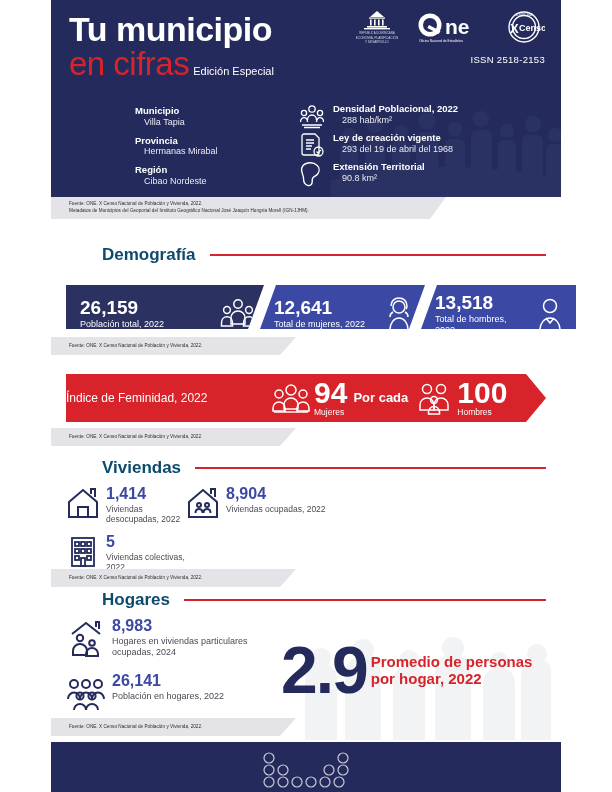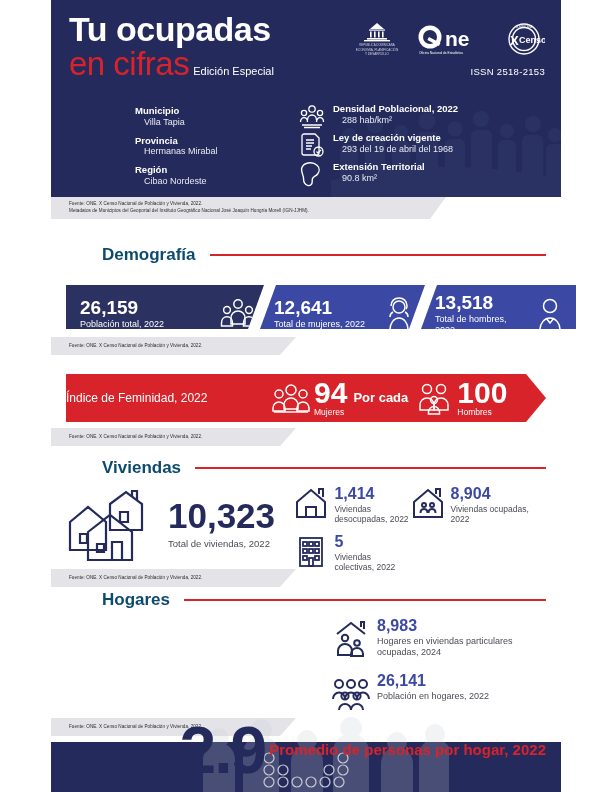--- a/index.html
+++ b/index.html
@@ -28,21 +28,21 @@
     letter-spacing: -0.5px; line-height: 1.0;
   }
   .title-row2 { display: flex; align-items: flex-end; gap: 4px; margin-top: 1px; }
   .title-sub {
     font-size: 33px; color: #d8232a; line-height: 1.0; letter-spacing: -0.5px;
   }
   .title-edition {
     font-size: 11px; color: #ffffff; padding-bottom: 3px;
   }
 
-  .logos { position: absolute; right: 16px; top: 20px; text-align: right; }
+  .logos { position: absolute; right: 16px; top: 8px; text-align: right; }
   .logo-row { display: flex; align-items: center; gap: 14px; justify-content: flex-end; }
   .issn { font-size: 9.5px; color: #ffffff; margin-top: 6px; letter-spacing: .3px; }
 
   
   .facts-left { position: absolute; left: 84px; top: 105px; }
   .facts-right { position: absolute; left: 248px; top: 103px; }
   .fact { margin-bottom: 6px; }
   .fact-label { font-size: 9.5px; font-weight: bold; color: #ffffff; line-height: 1.25; }
   .fact-value { font-size: 9px; color: #e9eaf2; line-height: 1.3; padding-left: 9px; }
   .fact-ico-row { display: flex; align-items: flex-start; gap: 8px; margin-bottom: 3px; }
@@ -106,21 +106,21 @@
   .viv-bignum { font-size: 35px; font-weight: bold; color: #242b5c; line-height: 1.0; }
   .viv-bigcap { font-size: 9.5px; color: #4a4a55; line-height: 1.2; margin-top: 5px; }
   .mini { display: flex; align-items: flex-start; gap: 6px; margin-bottom: 9px; }
   .mini-ico { width: 34px; height: 34px; flex: none; }
   .mini-num { font-size: 16px; font-weight: bold; color: #3b49a5; line-height: 1.0; }
   .mini-cap { font-size: 8.5px; color: #4a4a55; line-height: 1.22; margin-top: 2px; }
   .viv-col-a { width: 120px; }
   .viv-col-b { width: 140px; }
 
   
-  .hog-wrap { display: flex; align-items: flex-end; margin-top: 8px; position: relative; flex-direction: column; }
+  .hog-wrap { display: flex; align-items: center; margin-top: 8px; position: relative; }
   .hog-left { width: 215px; }
   .hog-ico { width: 40px; height: 40px; flex: none; }
   .hog-num { font-size: 16px; font-weight: bold; color: #3b49a5; line-height: 1.0; }
   .hog-cap { font-size: 9px; color: #4a4a55; line-height: 1.25; margin-top: 2px; }
   .hog-right { position: relative; flex: 1; display: flex; align-items: center; }
   .avg-num {
     font-size: 66px; font-weight: bold; color: #242b5c; line-height: .85;
     letter-spacing: -2px; position: relative; z-index: 2;
   }
   .avg-cap {
@@ -167,21 +167,21 @@
           <circle cx="202" cy="47" r="8"></circle>
             <rect x="191" y="58" width="21" height="62" rx="6"></rect>
           <circle cx="224" cy="58" r="7"></circle>
             <rect x="215" y="67" width="18" height="53" rx="6"></rect>
         </g>
       </g>
     </svg>
 
     <div class="hdr-inner">
       <div class="title-block">
-        <div class="title-main">Tu ocupadas</div>
+        <div class="title-main">Tu municipio</div>
         <div class="title-row2">
           <div class="title-sub">en cifras</div>
           <div class="title-edition">Edición Especial</div>
         </div>
       </div>
 
       <div class="logos">
         <div class="logo-row">
 
           <svg width="52" height="40" viewBox="0 0 52 40">
@@ -407,38 +407,20 @@
     </div>
   </div>
 
   <div style="position:absolute; left:66px; top:458px; width:480px;">
     <div class="sect">
       <div class="sect-title">Viviendas</div>
       <div class="sect-rule"></div>
     </div>
 
     <div class="viv-row">
-      <div class="viv-big">
-        <svg class="viv-bigico" viewBox="0 0 96 76">
-          <g fill="none" stroke="#242b5c" stroke-width="2.2">
-            <path d="M4 36 L22 21 L40 36 V64 H4 Z"></path>
-            <path d="M14 48h7v9h-7z"></path>
-            <path d="M44 18 L60 6 L76 18 V44 H44 Z"></path>
-            <path d="M54 26h8v10h-8z"></path>
-            <path d="M22 46 L44 29 L66 46 V74 H22 Z"></path>
-            <path d="M31 58h7v8h-7z"></path>
-            <path d="M46 56h10v18H46z"></path>
-            <path d="M66 11v-6h5v9"></path>
-          </g>
-        </svg>
-        <div>
-          <div class="viv-bignum">10,323</div>
-          <div class="viv-bigcap">Total de viviendas, 2022</div>
-        </div>
-      </div>
 
       <div class="viv-col-a">
         <div class="mini">
           <svg class="mini-ico" viewBox="0 0 34 34">
             <g fill="none" stroke="#242b5c" stroke-width="2">
               <path d="M3 16 L17 4 L31 16 V31 H3 Z"></path>
               <path d="M12 21h10v10H12z"></path>
               <path d="M25 8V3h4v8"></path>
             </g>
           </svg>

